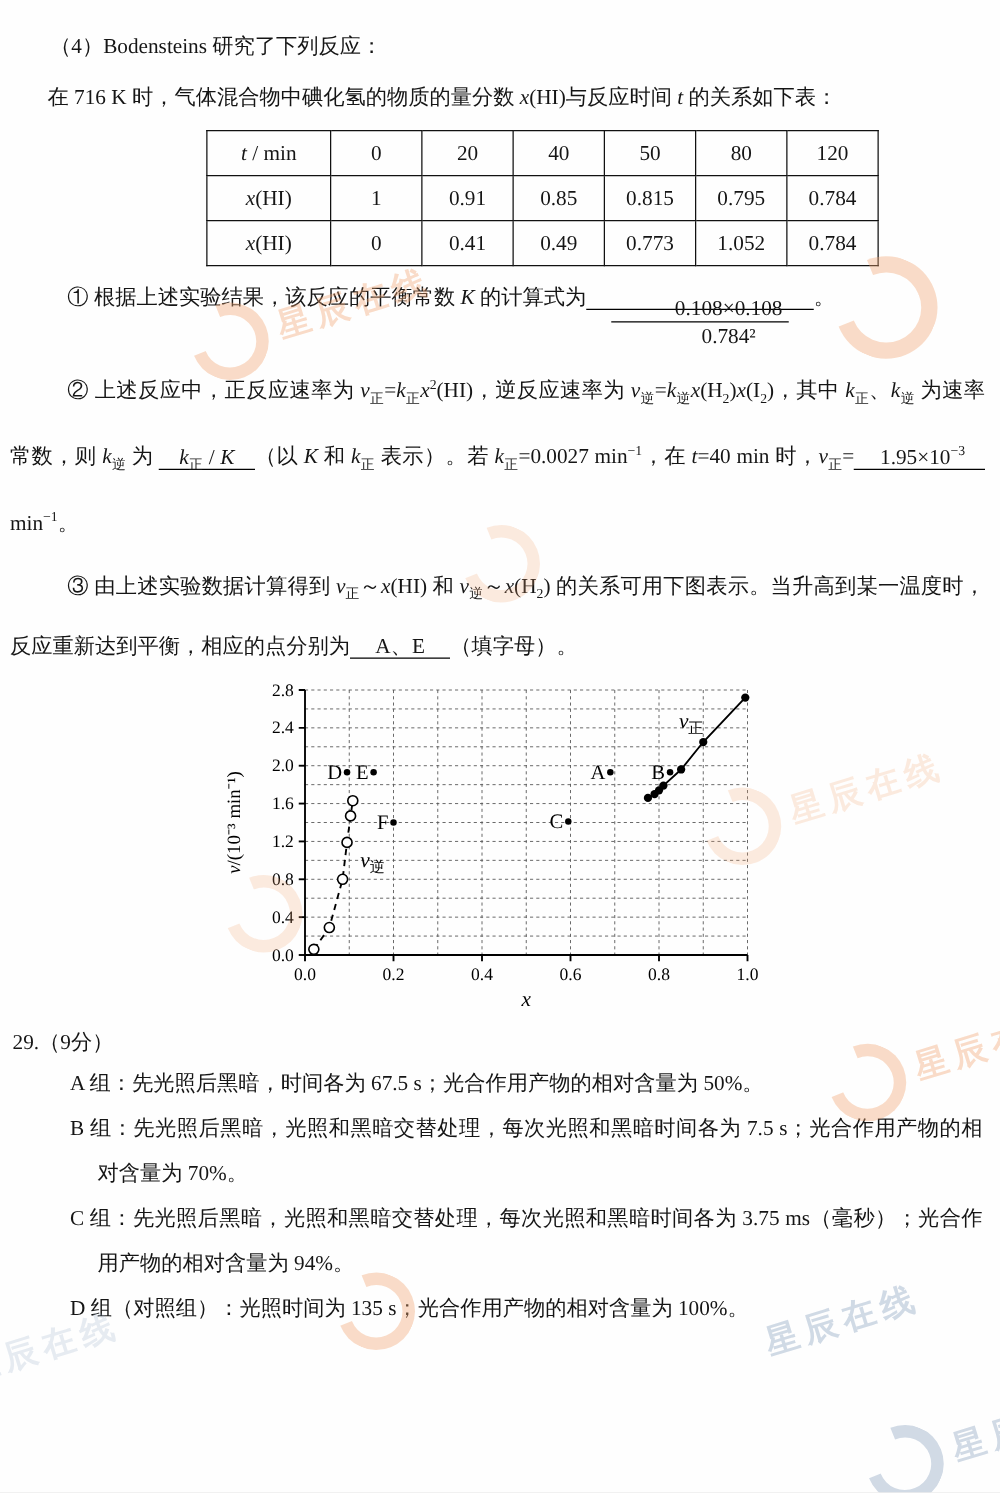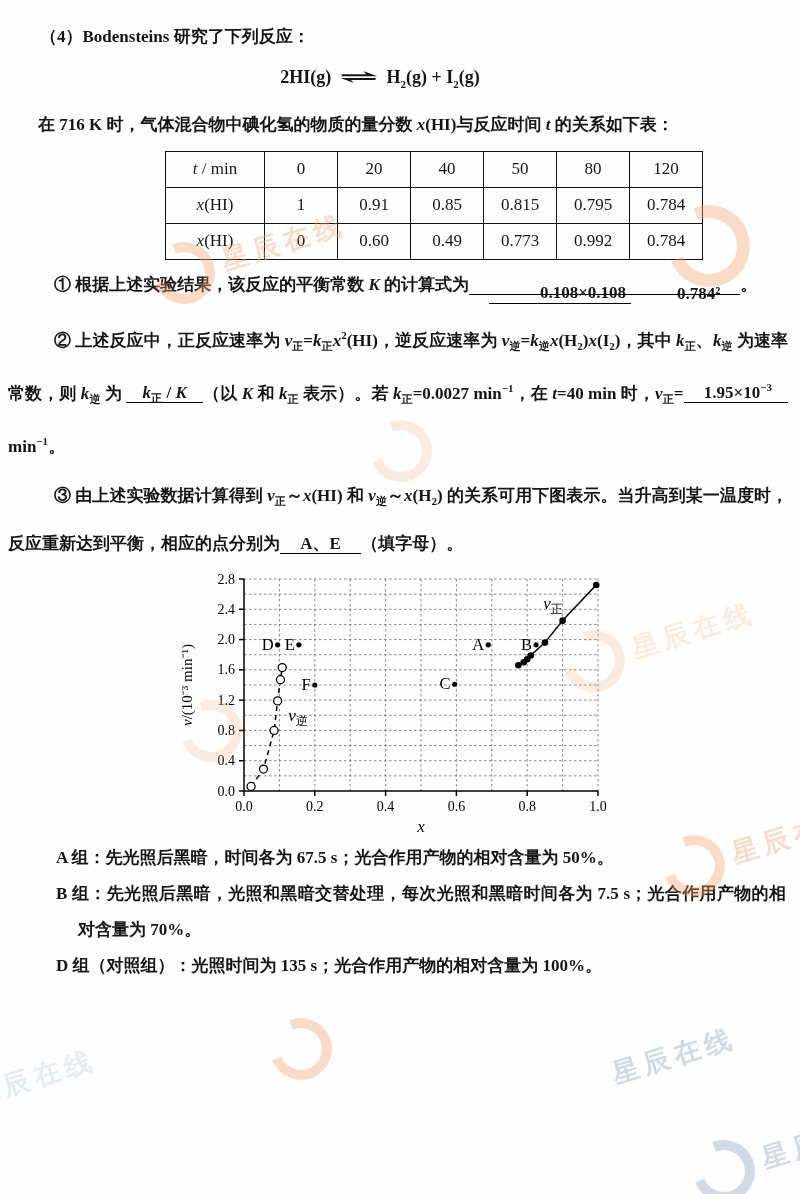--- a/index.html
+++ b/index.html
@@ -2,39 +2,39 @@
 <html><head>
 <meta charset="utf-8">
 <style>
   html,body{margin:0;padding:0;background:#e8e8e8;}
   .page{
     position:relative;width:800px;height:1194px;margin:0 auto;
     background:#fefefe;overflow:hidden;color:#151515;
     font-family:"Liberation Serif","DejaVu Serif",serif;
     font-size:17px;
   }
-  p{margin:0;font-weight:bold;}
+  p{margin:0;}
   i{font-style:italic;}
   sub{font-size:11px;}
   sup{font-size:11px;}
   .ln1{margin:24px 18px 0 40px;line-height:26px;}
   .equation{margin:14px 40px 0 0;text-align:center;line-height:26px;font-size:18px;}
   .eqarrow{display:inline-block;transform:scaleX(2.6);margin:0 20px;}
   .tintro{margin:15px 10px 0 38px;line-height:26px;}
   table{border-collapse:collapse;margin:13px 0 0 165px;}
   th,td{
     border:1.5px solid #111;text-align:center;font-weight:normal;
     height:35px;padding:0 6px;font-size:17px;
   }
   th{width:86px;}
   td{width:60px;}
   .q{margin:8px 12px 0 8px;text-indent:2.7em;line-height:42px;text-align:justify;}
   .q.first{margin-top:4px;}
   .ans{border-bottom:1.6px solid #000;padding:0 16px;white-space:nowrap;}
-  .frac{display:inline-flex;flex-direction:row;align-items:flex-end;
+  .frac{display:inline-flex;flex-direction:column;align-items:center;
         vertical-align:-0.5em;line-height:1.25;padding:0 4px;}
   .frac .num{border-bottom:1.5px solid #000;padding:0 5px;}
   .chartwrap{margin:4px 0 0 178px;width:440px;}
   .q29num{margin:6px 0 0 10px;line-height:30px;}
   .p29{margin:2px 14px 0 8px;text-indent:2.9em;line-height:36px;text-align:justify;}
   .group{margin:0 14px 0 8px;padding-left:70px;text-indent:-22px;line-height:36px;text-align:justify;}
   
   .wm{position:absolute;display:flex;align-items:center;gap:9px;
       transform:rotate(-17deg);pointer-events:none;z-index:3;}
   .wm .swirl{width:42px;height:42px;border-radius:50%;
@@ -81,21 +81,20 @@
   </div>
   <div class="wm b" style="left:690px;top:1120px;">
     <span class="swirl"></span>
     <span class="wtext">星辰在线</span>
   </div>
   <div class="wm b faint" style="left:-30px;top:1060px;">
     <span class="wtext">星辰在线</span>
   </div>
 
   <p class="ln1">（4）Bodensteins 研究了下列反应：</p>
-  <p class="equation">2HI(g)<span class="eqarrow">⇌</span>H<sub>2</sub>(g) + I<sub>2</sub>(g)</p>
   <p class="tintro">在 716 K 时，气体混合物中碘化氢的物质的量分数 <i>x</i>(HI)与反应时间 <i>t</i> 的关系如下表：</p>
 
   <table>
     <tbody>
         <tr>
           <th><i>t</i> / min</th>
           <td>0</td>
           <td>20</td>
           <td>40</td>
           <td>50</td>
@@ -107,24 +106,24 @@
           <td>1</td>
           <td>0.91</td>
           <td>0.85</td>
           <td>0.815</td>
           <td>0.795</td>
           <td>0.784</td>
         </tr>
         <tr>
           <th><i>x</i>(HI)</th>
           <td>0</td>
-          <td>0.60</td>
+          <td>0.41</td>
           <td>0.49</td>
           <td>0.773</td>
-          <td>0.992</td>
+          <td>1.052</td>
           <td>0.784</td>
         </tr>
       </tbody>
   </table>
 
   <p class="q first">① 根据上述实验结果，该反应的平衡常数 <i>K</i> 的计算式为<span class="ans"><span class="frac">
           <span class="num">0.108×0.108</span>
           <span class="den">0.784²</span>
         </span></span>。</p>
   <p class="q">② 上述反应中，正反应速率为 <i>v</i><sub>正</sub>=<i>k</i><sub>正</sub><i>x</i><sup>2</sup>(HI)，逆反应速率为 <i>v</i><sub>逆</sub>=<i>k</i><sub>逆</sub><i>x</i>(H<sub>2</sub>)<i>x</i>(I<sub>2</sub>)，其中 <i>k</i><sub>正</sub>、<i>k</i><sub>逆</sub> 为速率常数，则 <i>k</i><sub>逆</sub> 为 <span class="ans"><i>k</i><sub>正</sub> / <i>K</i></span>（以 <i>K</i> 和 <i>k</i><sub>正</sub> 表示）。若 <i>k</i><sub>正</sub>=0.0027 min<sup>−1</sup>，在 <i>t</i>=40 min 时，<i>v</i><sub>正</sub>=<span class="ans"> 1.95×10<sup>−3</sup> </span> min<sup>−1</sup>。</p>
@@ -223,16 +222,18 @@
           <text x="272.63" y="120.24285714285715" text-anchor="end" font-size="16.5" font-family="Liberation Serif,serif">C</text>
           <circle cx="99.63" cy="75.87142857142857" r="2.6" fill="#000"></circle>
           <text x="95.63" y="80.87142857142857" text-anchor="end" font-size="16.5" font-family="Liberation Serif,serif">D</text>
           <circle cx="120.87" cy="75.87142857142857" r="2.6" fill="#000"></circle>
           <text x="116.87" y="80.87142857142857" text-anchor="end" font-size="16.5" font-family="Liberation Serif,serif">E</text>
           <circle cx="136.8" cy="116" r="2.6" fill="#000"></circle>
           <text x="132.8" y="121" text-anchor="end" font-size="16.5" font-family="Liberation Serif,serif">F</text>
         </g>
       </svg></div>
 
+  <p class="q29num">29.（9分）</p>
   <p class="group">A 组：先光照后黑暗，时间各为 67.5 s；光合作用产物的相对含量为 50%。</p>
   <p class="group">B 组：先光照后黑暗，光照和黑暗交替处理，每次光照和黑暗时间各为 7.5 s；光合作用产物的相对含量为 70%。</p>
+  <p class="group">C 组：先光照后黑暗，光照和黑暗交替处理，每次光照和黑暗时间各为 3.75 ms（毫秒）；光合作用产物的相对含量为 94%。</p>
   <p class="group">D 组（对照组）：光照时间为 135 s；光合作用产物的相对含量为 100%。</p>
 </div>
 
 </body></html>

